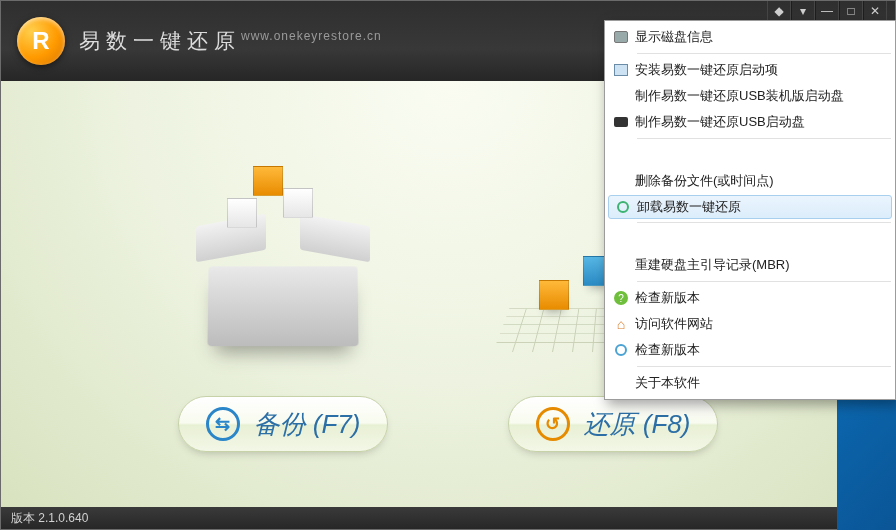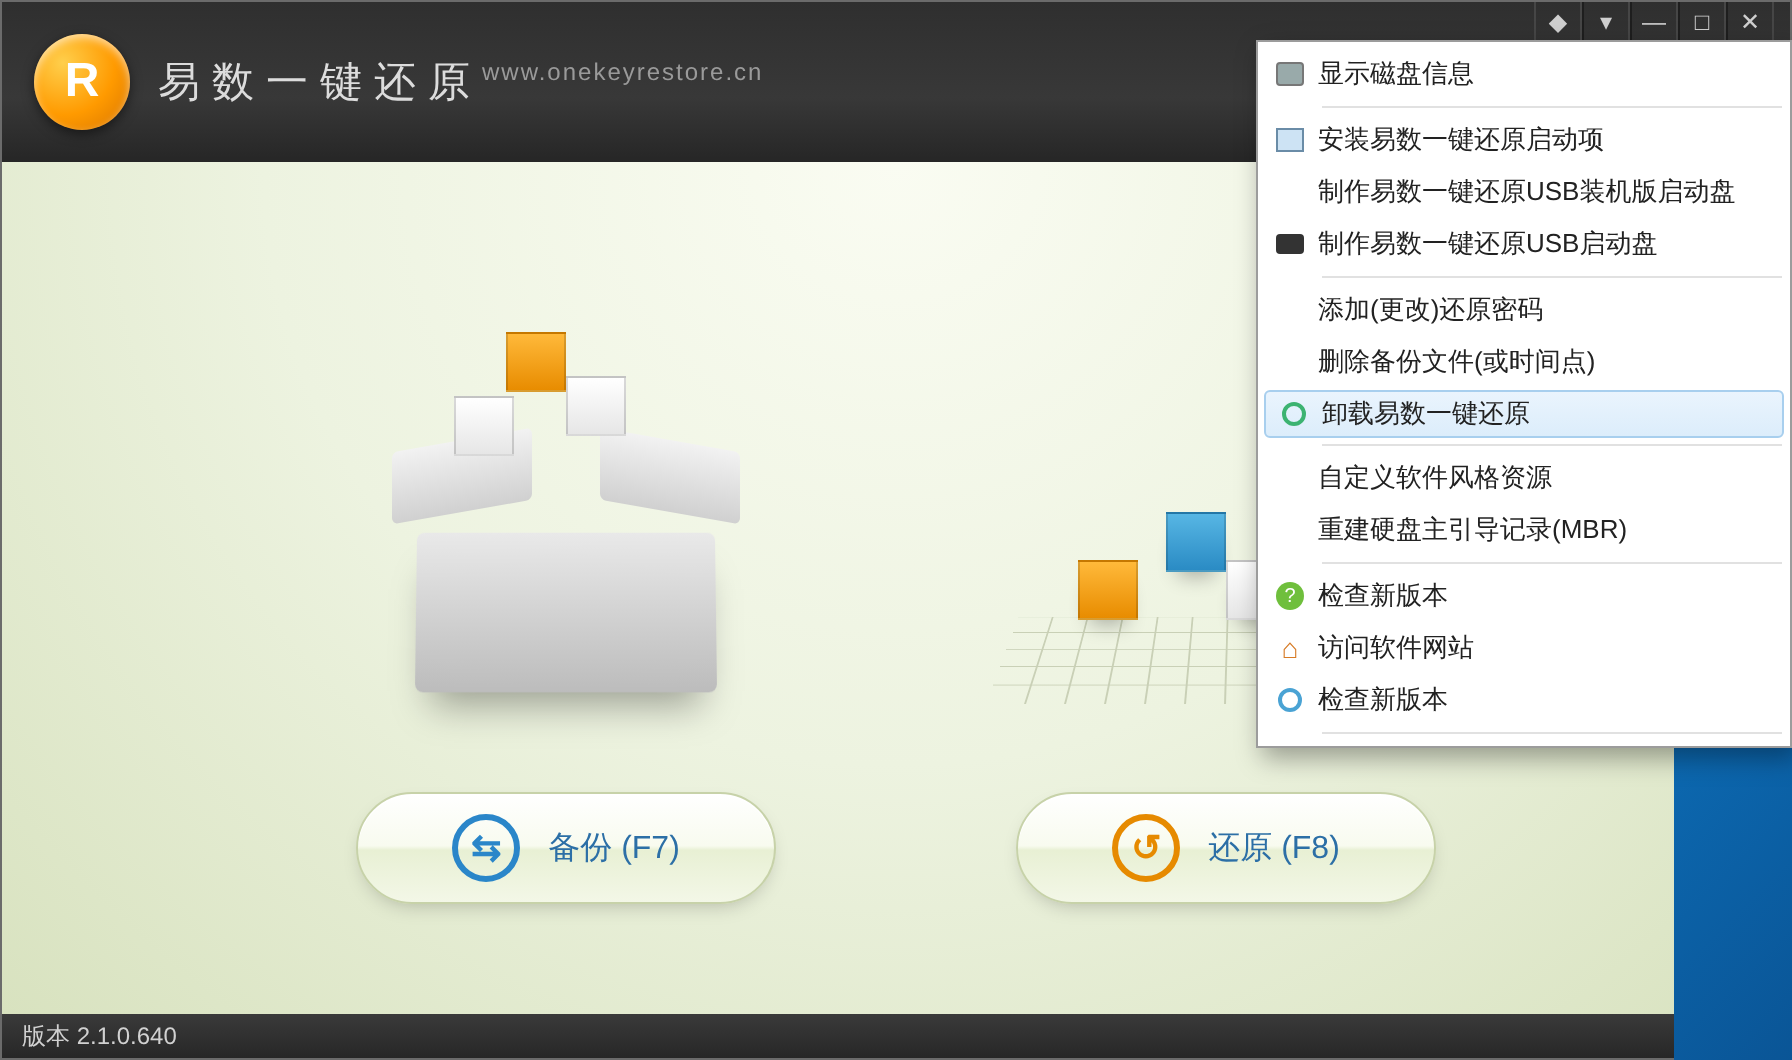--- a/index.html
+++ b/index.html
@@ -112,34 +112,34 @@
       display: flex; align-items: center; justify-content: center;
       gap: 14px; cursor: pointer;
     }
     .action-icon {
       width: 34px; height: 34px; border-radius: 50%;
       border: 3px solid #2a86c9;
       display: flex; align-items: center; justify-content: center;
       color: #2a86c9; font-size: 18px; font-weight: bold;
     }
     .action-icon.restore { border-color: #e68a00; color: #e68a00; }
-    .action-label { font-size: 16px; color: #2c6fa6; }
+    .action-label { font-size: 26px; color: #2c6fa6; font-style: italic; }
     .action-label.restore { color: #2c6fa6; }
 
     
     .statusbar {
       height: 22px; background: linear-gradient(to bottom,#3a3a3a,#272727);
       color: #d1d1d1; font-size: 12px;
       display: flex; align-items: center; padding: 0 10px;
     }
 
     
     .dropdown {
       position: absolute; top: 20px; right: 0;
-      width: 268px;
+      width: 292px;
       background: #fff;
       border: 1px solid #9c9c9c;
       box-shadow: 3px 5px 12px rgba(0,0,0,.35);
       font-size: 13px; color: #222;
       padding: 3px 2px;
       z-index: 50;
     }
     .menu-item {
       display: flex; align-items: center;
       height: 26px; padding-right: 10px;
@@ -283,36 +283,34 @@
     </div>
     <div class="menu-item">
       <span class="mi-icon">
         <span class="ic-usb"></span>
       </span>
       <span class="mi-label">制作易数一键还原USB启动盘</span>
     </div>
     <div class="menu-sep"></div>
     <div class="menu-item">
       <span class="mi-icon"></span>
-      <span class="mi-label">添加(更改)还原密码</span>
     </div>
     <div class="menu-item">
       <span class="mi-icon"></span>
       <span class="mi-label">删除备份文件(或时间点)</span>
     </div>
     <div class="menu-item highlight">
       <span class="mi-icon">
         <span class="ic-recycle"></span>
       </span>
       <span class="mi-label">卸载易数一键还原</span>
     </div>
     <div class="menu-sep"></div>
     <div class="menu-item">
       <span class="mi-icon"></span>
-      <span class="mi-label">自定义软件风格资源</span>
     </div>
     <div class="menu-item">
       <span class="mi-icon"></span>
       <span class="mi-label">重建硬盘主引导记录(MBR)</span>
     </div>
     <div class="menu-sep"></div>
     <div class="menu-item">
       <span class="mi-icon">
         <span class="ic-help">?</span>
       </span>
@@ -324,13 +322,17 @@
       </span>
       <span class="mi-label">访问软件网站</span>
     </div>
     <div class="menu-item">
       <span class="mi-icon">
         <span class="ic-check"></span>
       </span>
       <span class="mi-label">检查新版本</span>
     </div>
     <div class="menu-sep"></div>
+    <div class="menu-item">
+      <span class="mi-icon"></span>
+      <span class="mi-label">关于本软件</span>
+    </div>
   </div>
 
 </body></html>

